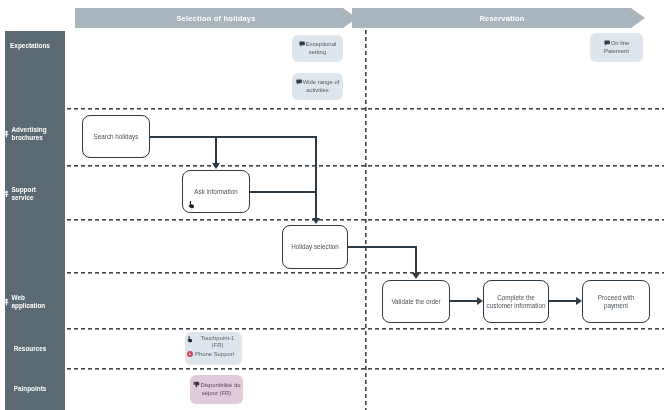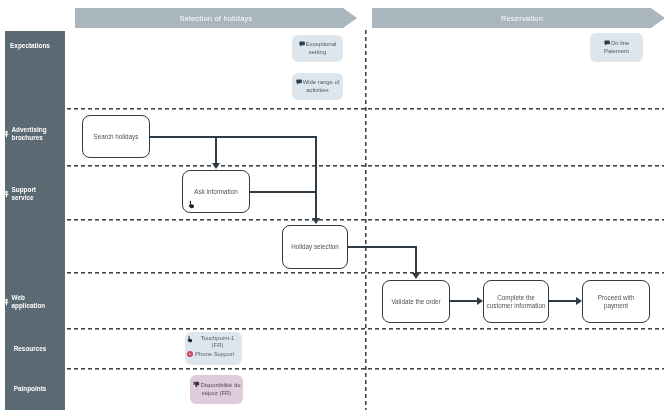--- a/index.html
+++ b/index.html
@@ -4,25 +4,25 @@
 <style>
   html,body{margin:0;padding:0;background:#fff;}
   #canvas{
     position:relative;width:664px;height:410px;overflow:hidden;background:#fff;
     font-family:"Liberation Sans",sans-serif;
   }
   
   .banner{
     position:absolute;top:8px;height:20px;background:#a9b6be;
     display:flex;align-items:center;justify-content:center;
-    color:#fff;font-size:7.5px;font-weight:normal;letter-spacing:.2px;
+    color:#fff;font-size:7.5px;font-weight:bold;letter-spacing:.2px;
     clip-path:polygon(0 0, calc(100% - 14px) 0, 100% 50%, calc(100% - 14px) 100%, 0 100%);
   }
   #banner-1{left:75px;width:282px;}
-  #banner-2{left:372px;width:286px;padding-left:7px;}
+  #banner-2{left:352px;width:286px;padding-left:7px;}
   
   #sidebar{position:absolute;left:5px;top:31px;width:60px;height:379px;background:#5b6972;}
   .side-label{
     position:absolute;left:0;width:60px;display:flex;align-items:center;justify-content:center;
     gap:2px;color:#fff;font-size:6.4px;font-weight:bold;text-align:left;line-height:1.2;
   }
   .side-label .txt{max-width:46px;}
   .side-label.center .txt{text-align:center;}
   #side-expectations{top:42px;}
   #side-advertising{top:126px;}

